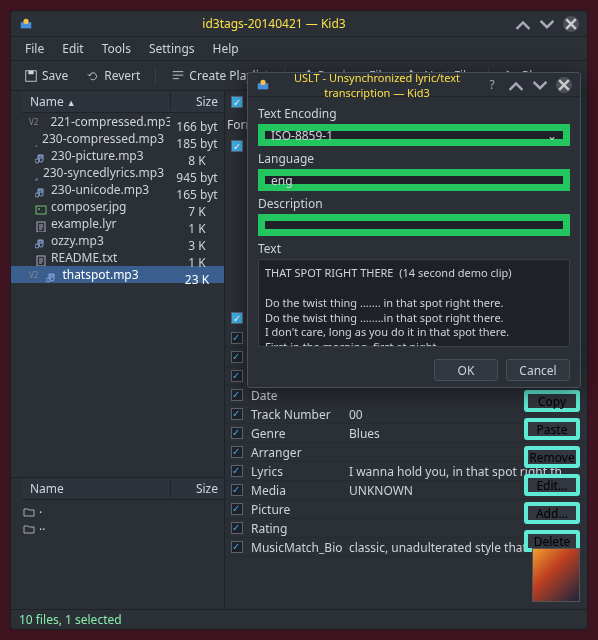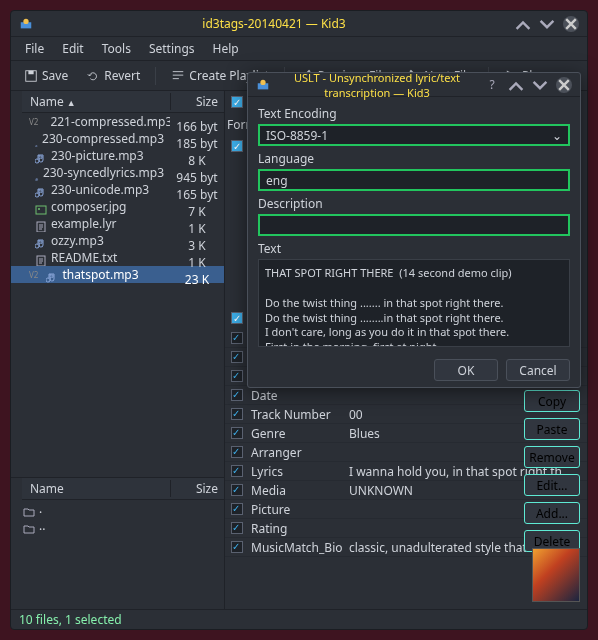--- a/index.html
+++ b/index.html
@@ -37,27 +37,27 @@
 .section-head { height: 22px; display: flex; align-items: center; gap: 6px; padding: 0 6px; }
 .section-head .chk { width: 12px; height: 12px; border: 1px solid #5a6170; background: #3daee9; position: relative; }
 .section-head .chk::after { content: "✓"; position: absolute; left: 1px; top: -2px; font-size: 10px; color: #fff; }
 .tagtable { flex: 1; overflow: hidden; }
 .tagrow { display: flex; height: 19px; align-items: center; border-bottom: 1px solid #262a31; }
 .tagrow .chk2 { width: 12px; height: 12px; border: 1px solid #5a6170; margin: 0 6px; background: #1e2228; position: relative; }
 .tagrow .chk2.on::after { content: "✓"; position: absolute; left: 0; top: -3px; font-size: 10px; color: #3daee9; }
 .tagrow .tname { width: 94px; padding: 0 2px; white-space: nowrap; overflow: hidden; }
 .tagrow .tval { flex: 1; padding: 0 6px; white-space: nowrap; overflow: hidden; text-overflow: ellipsis; }
 .sidebtns { position: absolute; right: 18px; top: 390px; width: 56px; display: flex; flex-direction: column; gap: 6px; }
-.sbtn { height: 22px; border: 1px solid #5eead4; background: #31363f; display: flex; align-items: center; justify-content: center; cursor: pointer; border-radius: 3px; }
+.sbtn { height: 22px; border: 4px solid #5eead4; background: #31363f; display: flex; align-items: center; justify-content: center; cursor: pointer; border-radius: 3px; }
 .albumart { position: absolute; right: 18px; top: 548px; width: 48px; height: 54px; background: linear-gradient(135deg, #f0a030 0%, #c04020 40%, #1a2540 100%); border: 1px solid #555; }
 .dialog { position: absolute; left: 247px; top: 72px; width: 334px; height: 316px; background: #2b2f36; border: 1px solid #4a505a; border-radius: 3px; display: flex; flex-direction: column; color: #cfd3da; box-shadow: 0 4px 20px rgba(0,0,0,0.5); }
 .dialog .titlebar { height: 24px; }
 .dialog .dlgbody { flex: 1; padding: 6px 10px; display: flex; flex-direction: column; gap: 2px; overflow: hidden; }
 .dialog label { font-size: 12px; color: #cfd3da; margin-top: 2px; }
-.dialog .field { height: 22px; background: #1e2228; border: 2px solid #22c55e; padding: 0 6px; display: flex; align-items: center; justify-content: space-between; }
+.dialog .field { height: 22px; background: #1e2228; border: 7px solid #22c55e; padding: 0 6px; display: flex; align-items: center; justify-content: space-between; }
 .dialog .textarea { flex: 1; background: #1e2228; border: 1px solid #3a3f47; padding: 6px; overflow: hidden; line-height: 1.35; white-space: pre-wrap; font-size: 11px; }
 .dialog .btnrow { height: 34px; display: flex; justify-content: flex-end; align-items: center; gap: 8px; padding: 0 10px; }
 .dialog .dbtn { width: 64px; height: 22px; border: 1px solid #4a505a; background: #31363f; display: flex; align-items: center; justify-content: center; cursor: pointer; border-radius: 3px; }
 .leftclip { overflow: hidden; }
 </style>
 </head>
 <body>
 
 <div class="window">
   <div class="titlebar">

